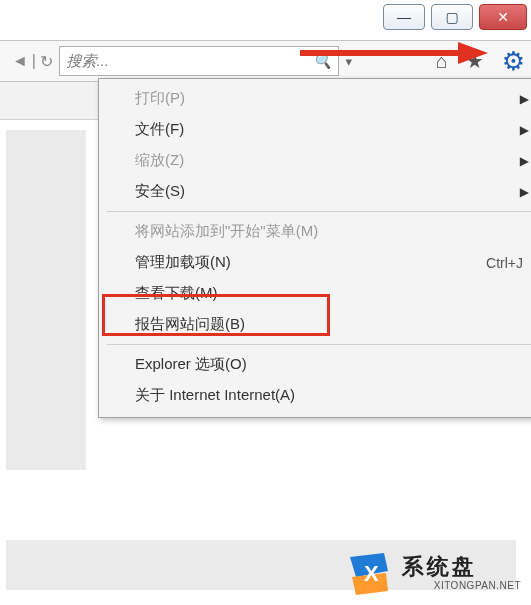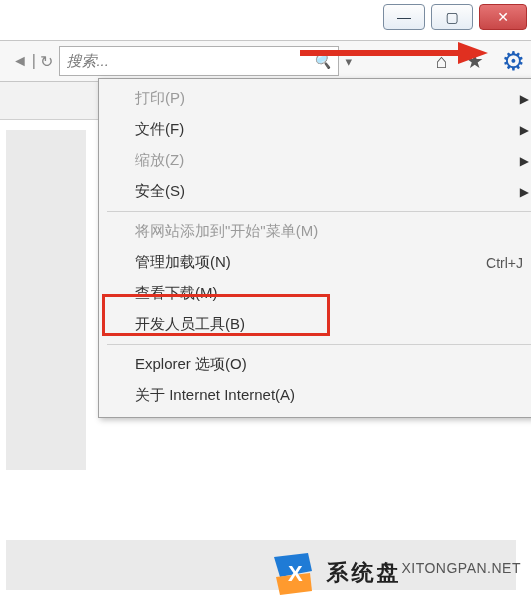--- a/index.html
+++ b/index.html
@@ -165,33 +165,34 @@
     display: flex;
     align-items: center;
     gap: 8px;
     z-index: 50;
   }
   .wm-logo {
     width: 52px; height: 52px;
     position: relative;
   }
   .wm-text {
-    display: flex; flex-direction: row;
+    display: flex; flex-direction: column;
     line-height: 1.2;
   }
   .wm-text .cn {
     font-size: 22px;
     font-weight: bold;
     letter-spacing: 3px;
     color: #222;
   }
   .wm-text .en {
-    font-size: 14px;
+    font-size: 10px;
     color: #555;
     letter-spacing: 0.5px;
+    margin-left: 32px;
   }
 </style>
 </head>
 <body>
 
 <div class="win-controls">
   <div class="win-btn">—</div>
   <div class="win-btn">▢</div>
   <div class="win-btn close">✕</div>
 </div>
@@ -248,21 +249,21 @@
       <span>将网站添加到"开始"菜单(M)</span>
     </div>
     <div class="menu-item">
       <span>管理加载项(N)</span>
       <span class="shortcut">Ctrl+J</span>
     </div>
     <div class="menu-item">
       <span>查看下载(M)</span>
     </div>
     <div class="menu-item">
-      <span>开发人员工具(B)</span>
+      <span>报告网站问题(B)</span>
     </div>
     <div class="menu-sep"></div>
     <div class="menu-item">
       <span>Explorer 选项(O)</span>
     </div>
     <div class="menu-item">
       <span>关于 Internet Internet(A)</span>
     </div>
   </div>
 

